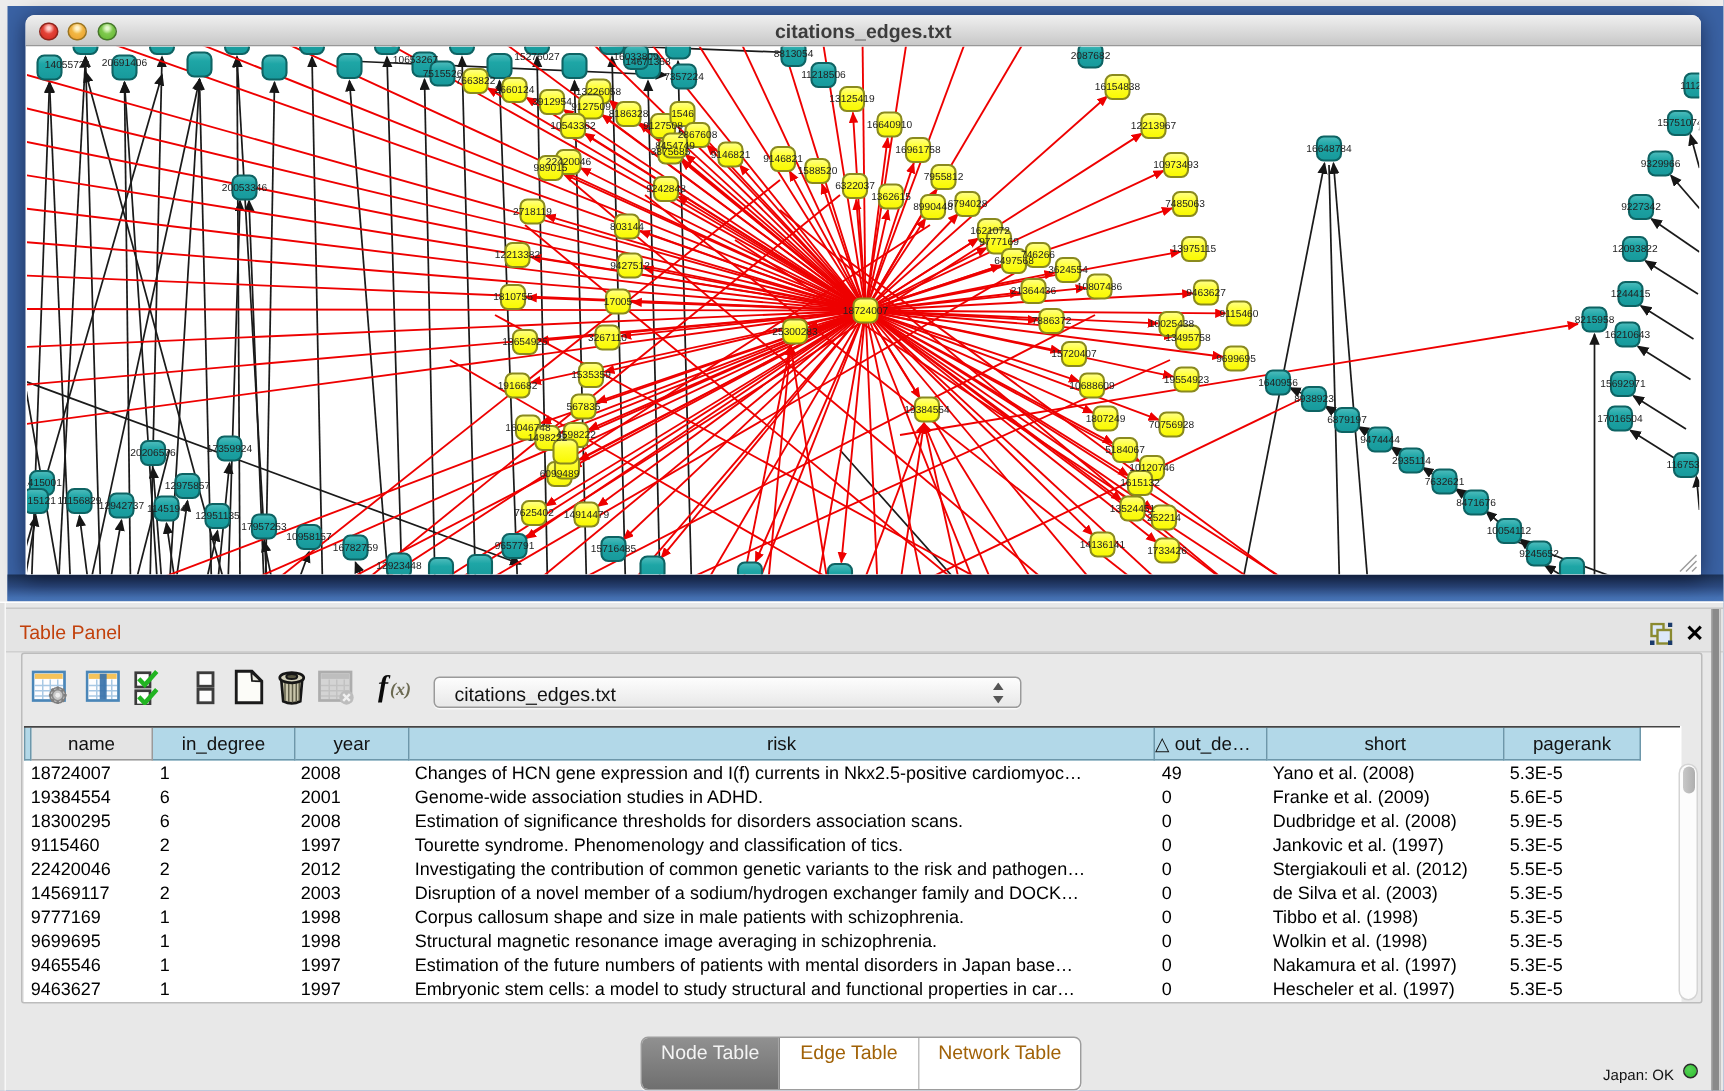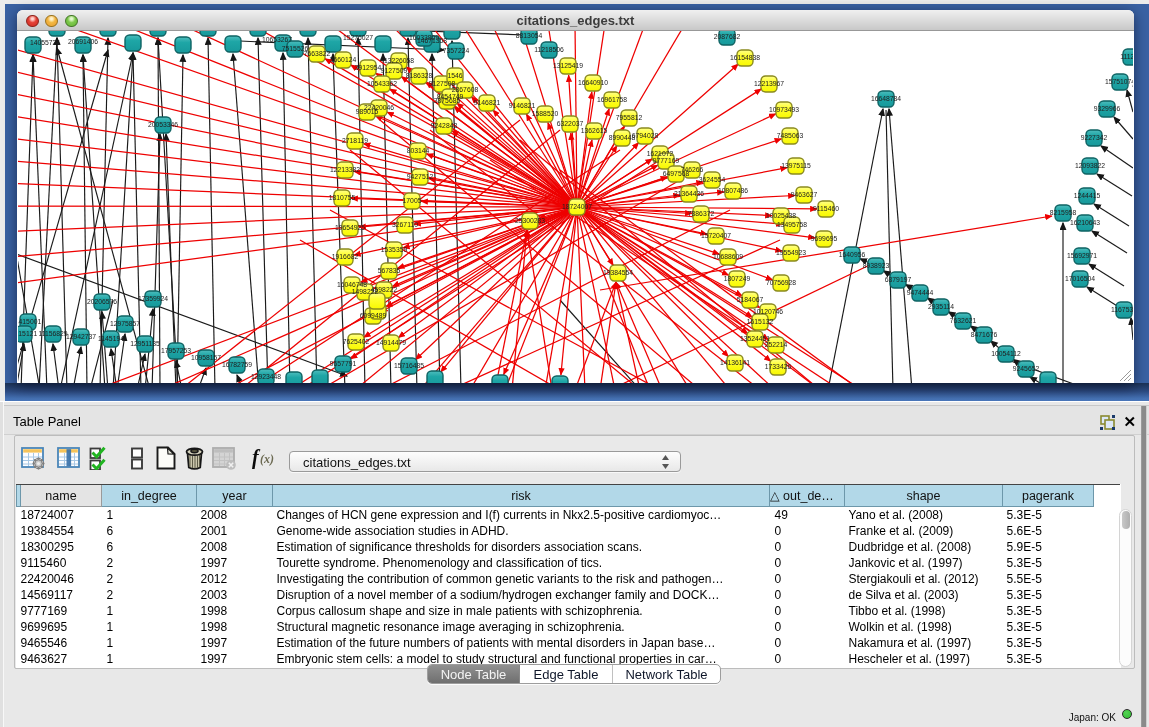--- a/index.html
+++ b/index.html
@@ -12,40 +12,40 @@
 #tbar{position:absolute;left:0;top:0;width:100%;height:21px;border-radius:6px 6px 0 0;background:linear-gradient(#f0f0f0,#d4d4d4 70%,#c8c8c8);border-bottom:1px solid #989898}
 #tbar .tl{position:absolute;top:4.5px;width:12.5px;height:12.5px;border-radius:50%}
 #tt{position:absolute;top:3px;width:100%;text-align:center;font-size:13px;font-weight:bold;color:#3c3c3c}
 #canvas{position:absolute;left:1px;top:21px;width:1115px;height:352px;background:#fff;overflow:hidden}
 #net .re{stroke:#ee0000;stroke-width:1.25;fill:none}
 #net .bk{stroke:#1a1a1a;stroke-width:1.15;fill:none}
 #net .lb text{font-family:"Liberation Sans",sans-serif;font-size:6.8px;fill:#222;text-anchor:middle}
 
 #panel{position:absolute;left:0;top:401px;width:1149px;height:326px;background:#e8e8e8;border-top:1px solid #fff}
 #ptitle{position:absolute;left:0;top:3px;width:100%;height:30px;background:#e4e4e4;border-top:1px solid #c8c8c8;border-bottom:1px solid #d0d0d0}
-#ptitle .pt{position:absolute;left:13px;top:8px;font-size:13px;color:#000000}
+#ptitle .pt{position:absolute;left:13px;top:8px;font-size:13px;color:#c2410c}
 #inner{position:absolute;left:14px;top:33px;width:1121px;height:234px;background:#e9e9e9;border:1px solid #bcbcbc;border-radius:2px}
 
 .ticon{position:absolute;top:10px}
 #combo{position:absolute;left:274px;top:15px;width:392px;height:21px;border:1px solid #9a9a9a;border-radius:4px;background:linear-gradient(#fdfdfd,#e8e8e8);box-shadow:0 1px 0 rgba(255,255,255,.7)}
 #combo span{position:absolute;left:13px;top:2.5px;font-size:13px;color:#111}
 
 #tbl{position:absolute;left:1px;top:48px;width:1105px;height:184px;background:#fff;overflow:hidden}
 #vscroll,#vthumb{z-index:3}
 table{border-collapse:collapse;table-layout:fixed;width:1077px;font-size:12px;color:#000}
 th{height:22px;background:#b2d8e8;border:1px solid #6d97aa;border-top:1px solid #444;font-weight:normal;font-size:12.5px;color:#111}
 th.c0{background:#e4e4e4;border:1px solid #9a9a9a;border-top:1px solid #444}
 td{height:16px;padding:0 3px 0 4px;white-space:nowrap;overflow:hidden}
 col.cz{width:4px}col.c0{width:81px}col.c1{width:95px}col.c2{width:76px}col.c3{width:497px}col.c4{width:75px}col.c5{width:158px}col.c6{width:91px}
 td.c4,td.c1{padding-left:5px}td.c0{padding-left:0}
 #vscroll{position:absolute;right:2px;top:73px;width:13px;height:158px;background:#fcfcfc;border:1px solid #d4d4d4;border-radius:7px}
 #vthumb{position:absolute;right:4.5px;top:75px;width:8px;height:18px;background:linear-gradient(90deg,#c8c8c8,#aeaeae);border-radius:5px}
 
-#tabs{position:absolute;left:427px;top:262px;height:20px;border:1px solid #9d9d9d;border-radius:5px;overflow:hidden;background:#fff;box-shadow:0 1px 0 rgba(255,255,255,.8)}
-#tabs div{float:left;height:100%;line-height:19px;font-size:13px;text-align:center;color:#0f172a;border-right:1px solid #c0c0c0}
+#tabs{position:absolute;left:427px;top:289px;height:36px;border:1px solid #9d9d9d;border-radius:5px;overflow:hidden;background:#fff;box-shadow:0 1px 0 rgba(255,255,255,.8)}
+#tabs div{float:left;height:100%;line-height:19px;font-size:13px;text-align:center;color:#a16207;border-right:1px solid #c0c0c0}
 #tabs div.sel{background:linear-gradient(#909090,#6f6f6f);color:#f4f4f4;border-right:1px solid #888}
 #tabs div:last-child{border-right:none}
 
 #mem{position:absolute;right:33px;top:310px;font-size:10px;color:#111}
 #memdot{position:absolute;right:17px;top:307px;width:10px;height:10px;border-radius:50%;background:radial-gradient(circle at 40% 35%,#55d255,#2fbe2f);border:1.5px solid #2b2b2b}
 
 #pfloat{position:absolute;right:34px;top:9px;width:15px;height:15px}
 #redge{position:absolute;left:1141px;top:4px;width:6px;height:322px;background:#8a8a8a;border-left:1px solid #9a9a9a;border-right:1px solid #cecece}
 #ledge{position:absolute;left:0;top:0;width:4px;height:326px;background:#e0e0e0;border-right:1px solid #f8f8f8}
 #hdrline{position:absolute;left:1px;top:48px;width:1104px;height:1px;background:#444}
@@ -665,21 +665,21 @@
               <col class="c6">
             </colgroup>
        <tbody>
               <tr>
                 <th class="cz" style="padding:0"></th>
                 <th class="c0">name</th>
                 <th>in_degree</th>
                 <th>year</th>
                 <th>risk</th>
                 <th style="text-align:left">△ out_de…</th>
-                <th>shape</th>
+                <th>short</th>
                 <th>pagerank</th>
               </tr>
        <tr>
                 <td class="cz" style="padding:0"></td>
                 <td class="c0">18724007</td>
                 <td class="c1">1</td>
                 <td class="c2">2008</td>
                 <td class="c3">Changes of HCN gene expression and I(f) currents in Nkx2.5-positive cardiomyoc…</td>
                 <td class="c4">49</td>
                 <td class="c5">Yano et al. (2008)</td>

